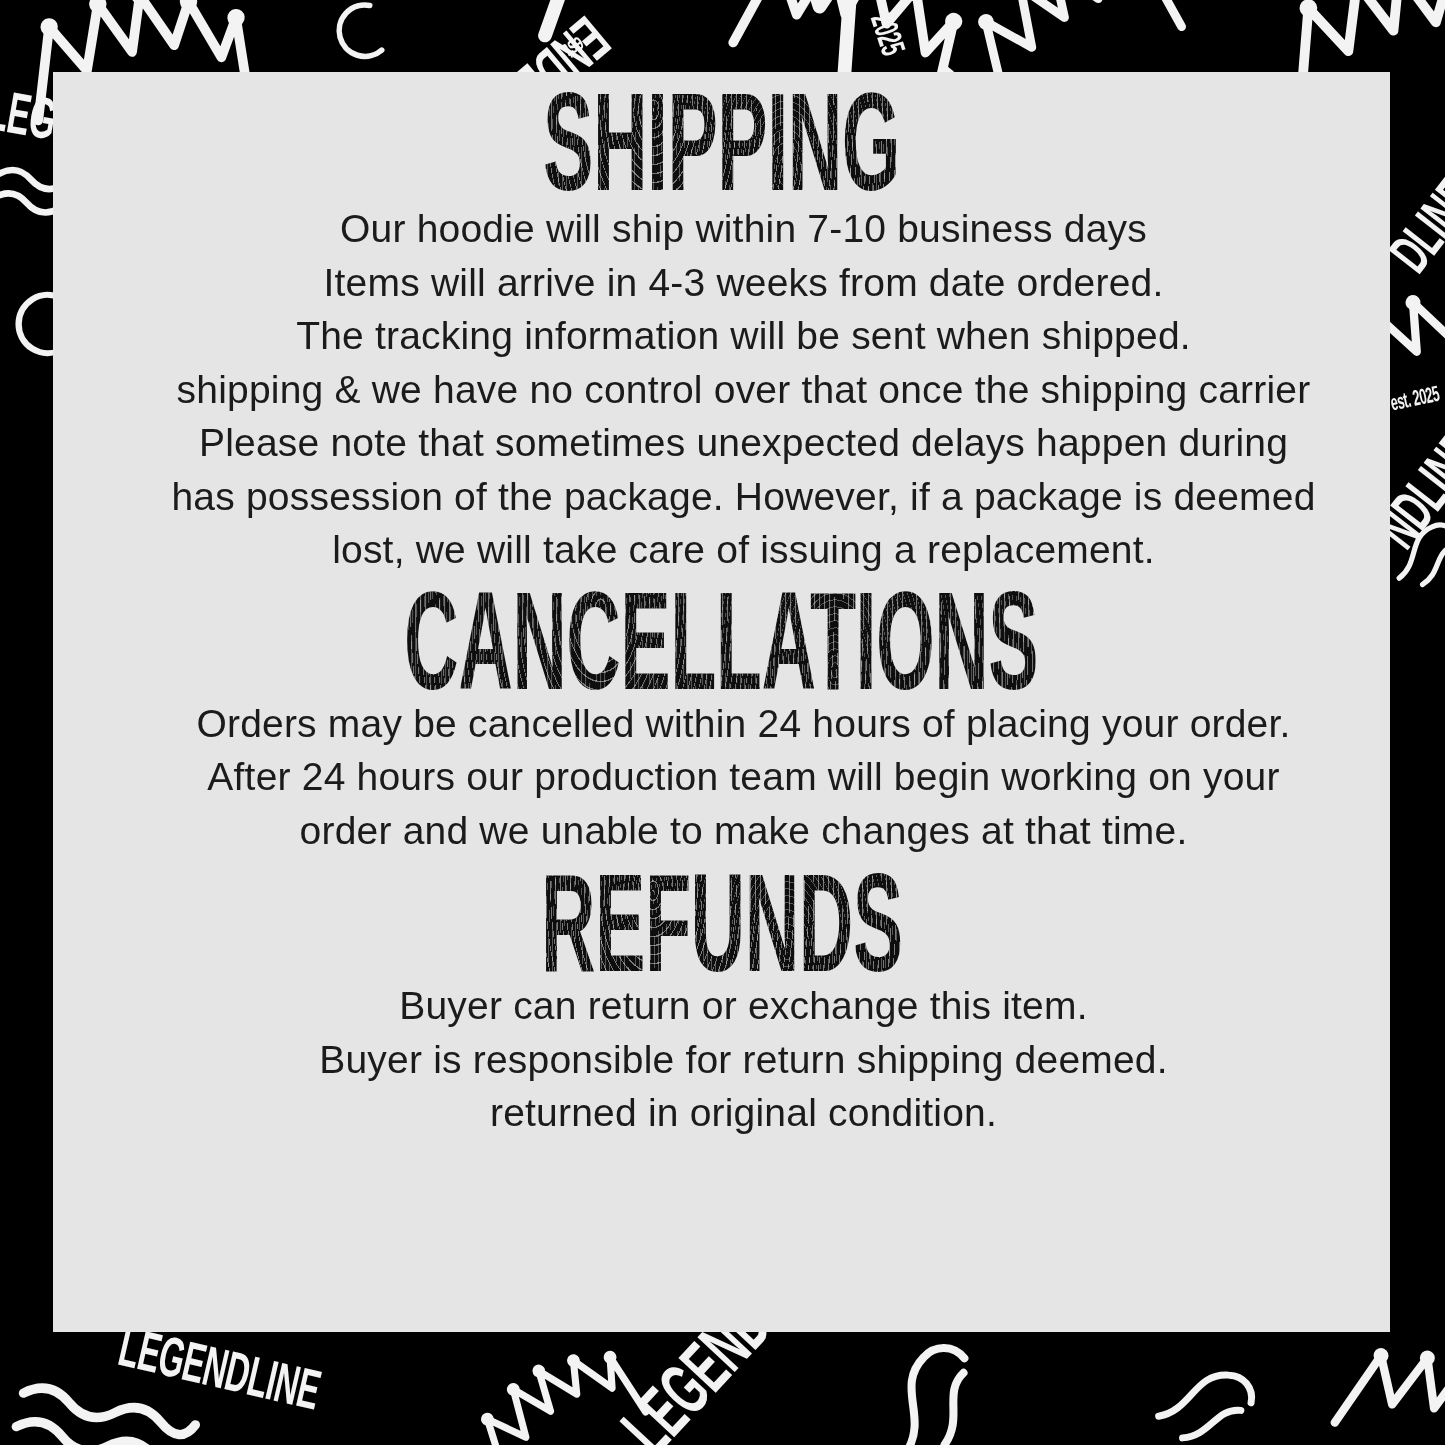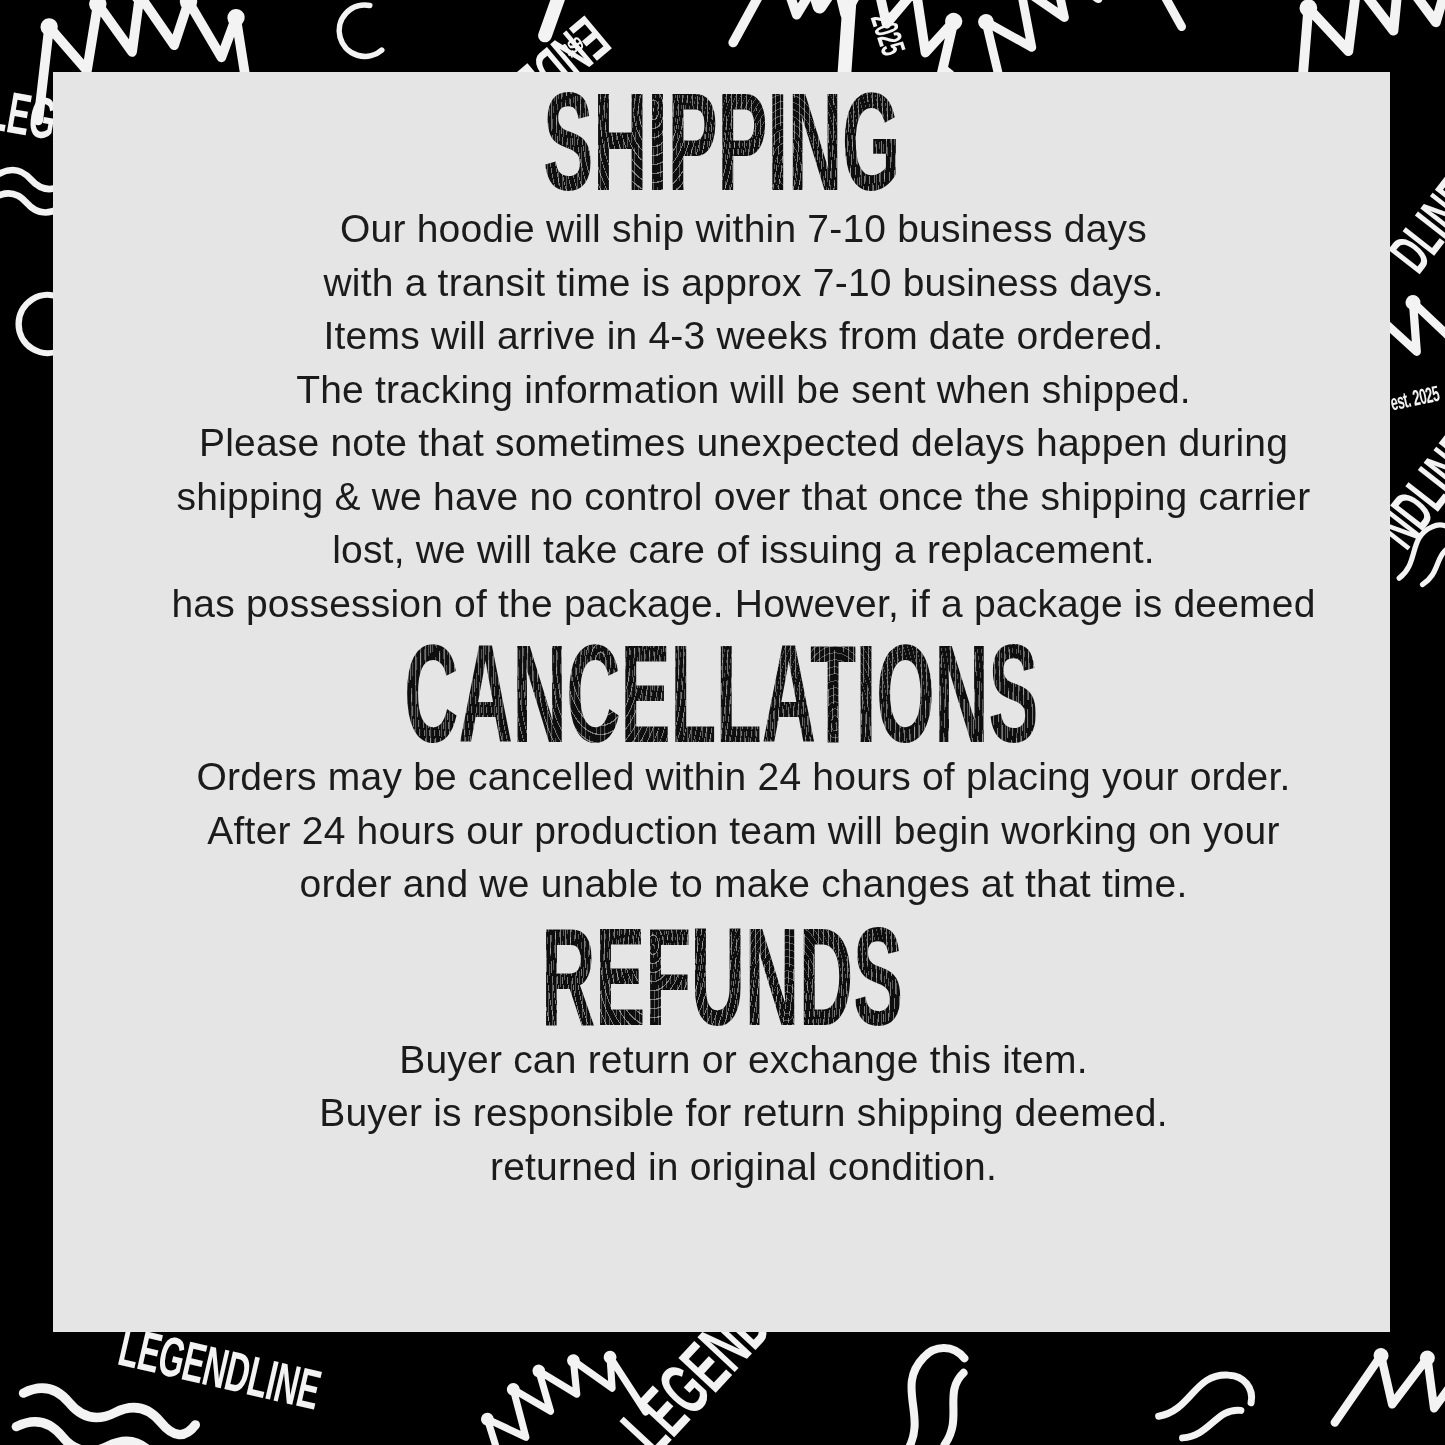--- a/index.html
+++ b/index.html
@@ -175,27 +175,26 @@
     <span class="sq2">2025</span>
   </div>
 
   <div class="card">
 
     <h1 class="stamp-heading" id="h-shipping">
       <span class="sq">SHIPPING</span>
     </h1>
     <div class="lines" id="lines-shipping">
       <p>Our hoodie will ship within 7-10 business days</p>
-      <p>with a transit time is approx 7-10 business days.</p>
       <p>Items will arrive in 4-3 weeks from date ordered.</p>
       <p>The tracking information will be sent when shipped.</p>
+      <p>shipping &amp; we have no control over that once the shipping carrier</p>
       <p>Please note that sometimes unexpected delays happen during</p>
-      <p>shipping &amp; we have no control over that once the shipping carrier</p>
+      <p>has possession of the package. However, if a package is deemed</p>
       <p>lost, we will take care of issuing a replacement.</p>
-      <p>has possession of the package. However, if a package is deemed</p>
     </div>
 
     <h1 class="stamp-heading" id="h-cancellations">
       <span class="sq">CANCELLATIONS</span>
     </h1>
     <div class="lines">
       <p>Orders may be cancelled within 24 hours of placing your order.</p>
       <p>After 24 hours our production team will begin working on your</p>
       <p>order and we unable to make changes at that time.</p>
     </div>

